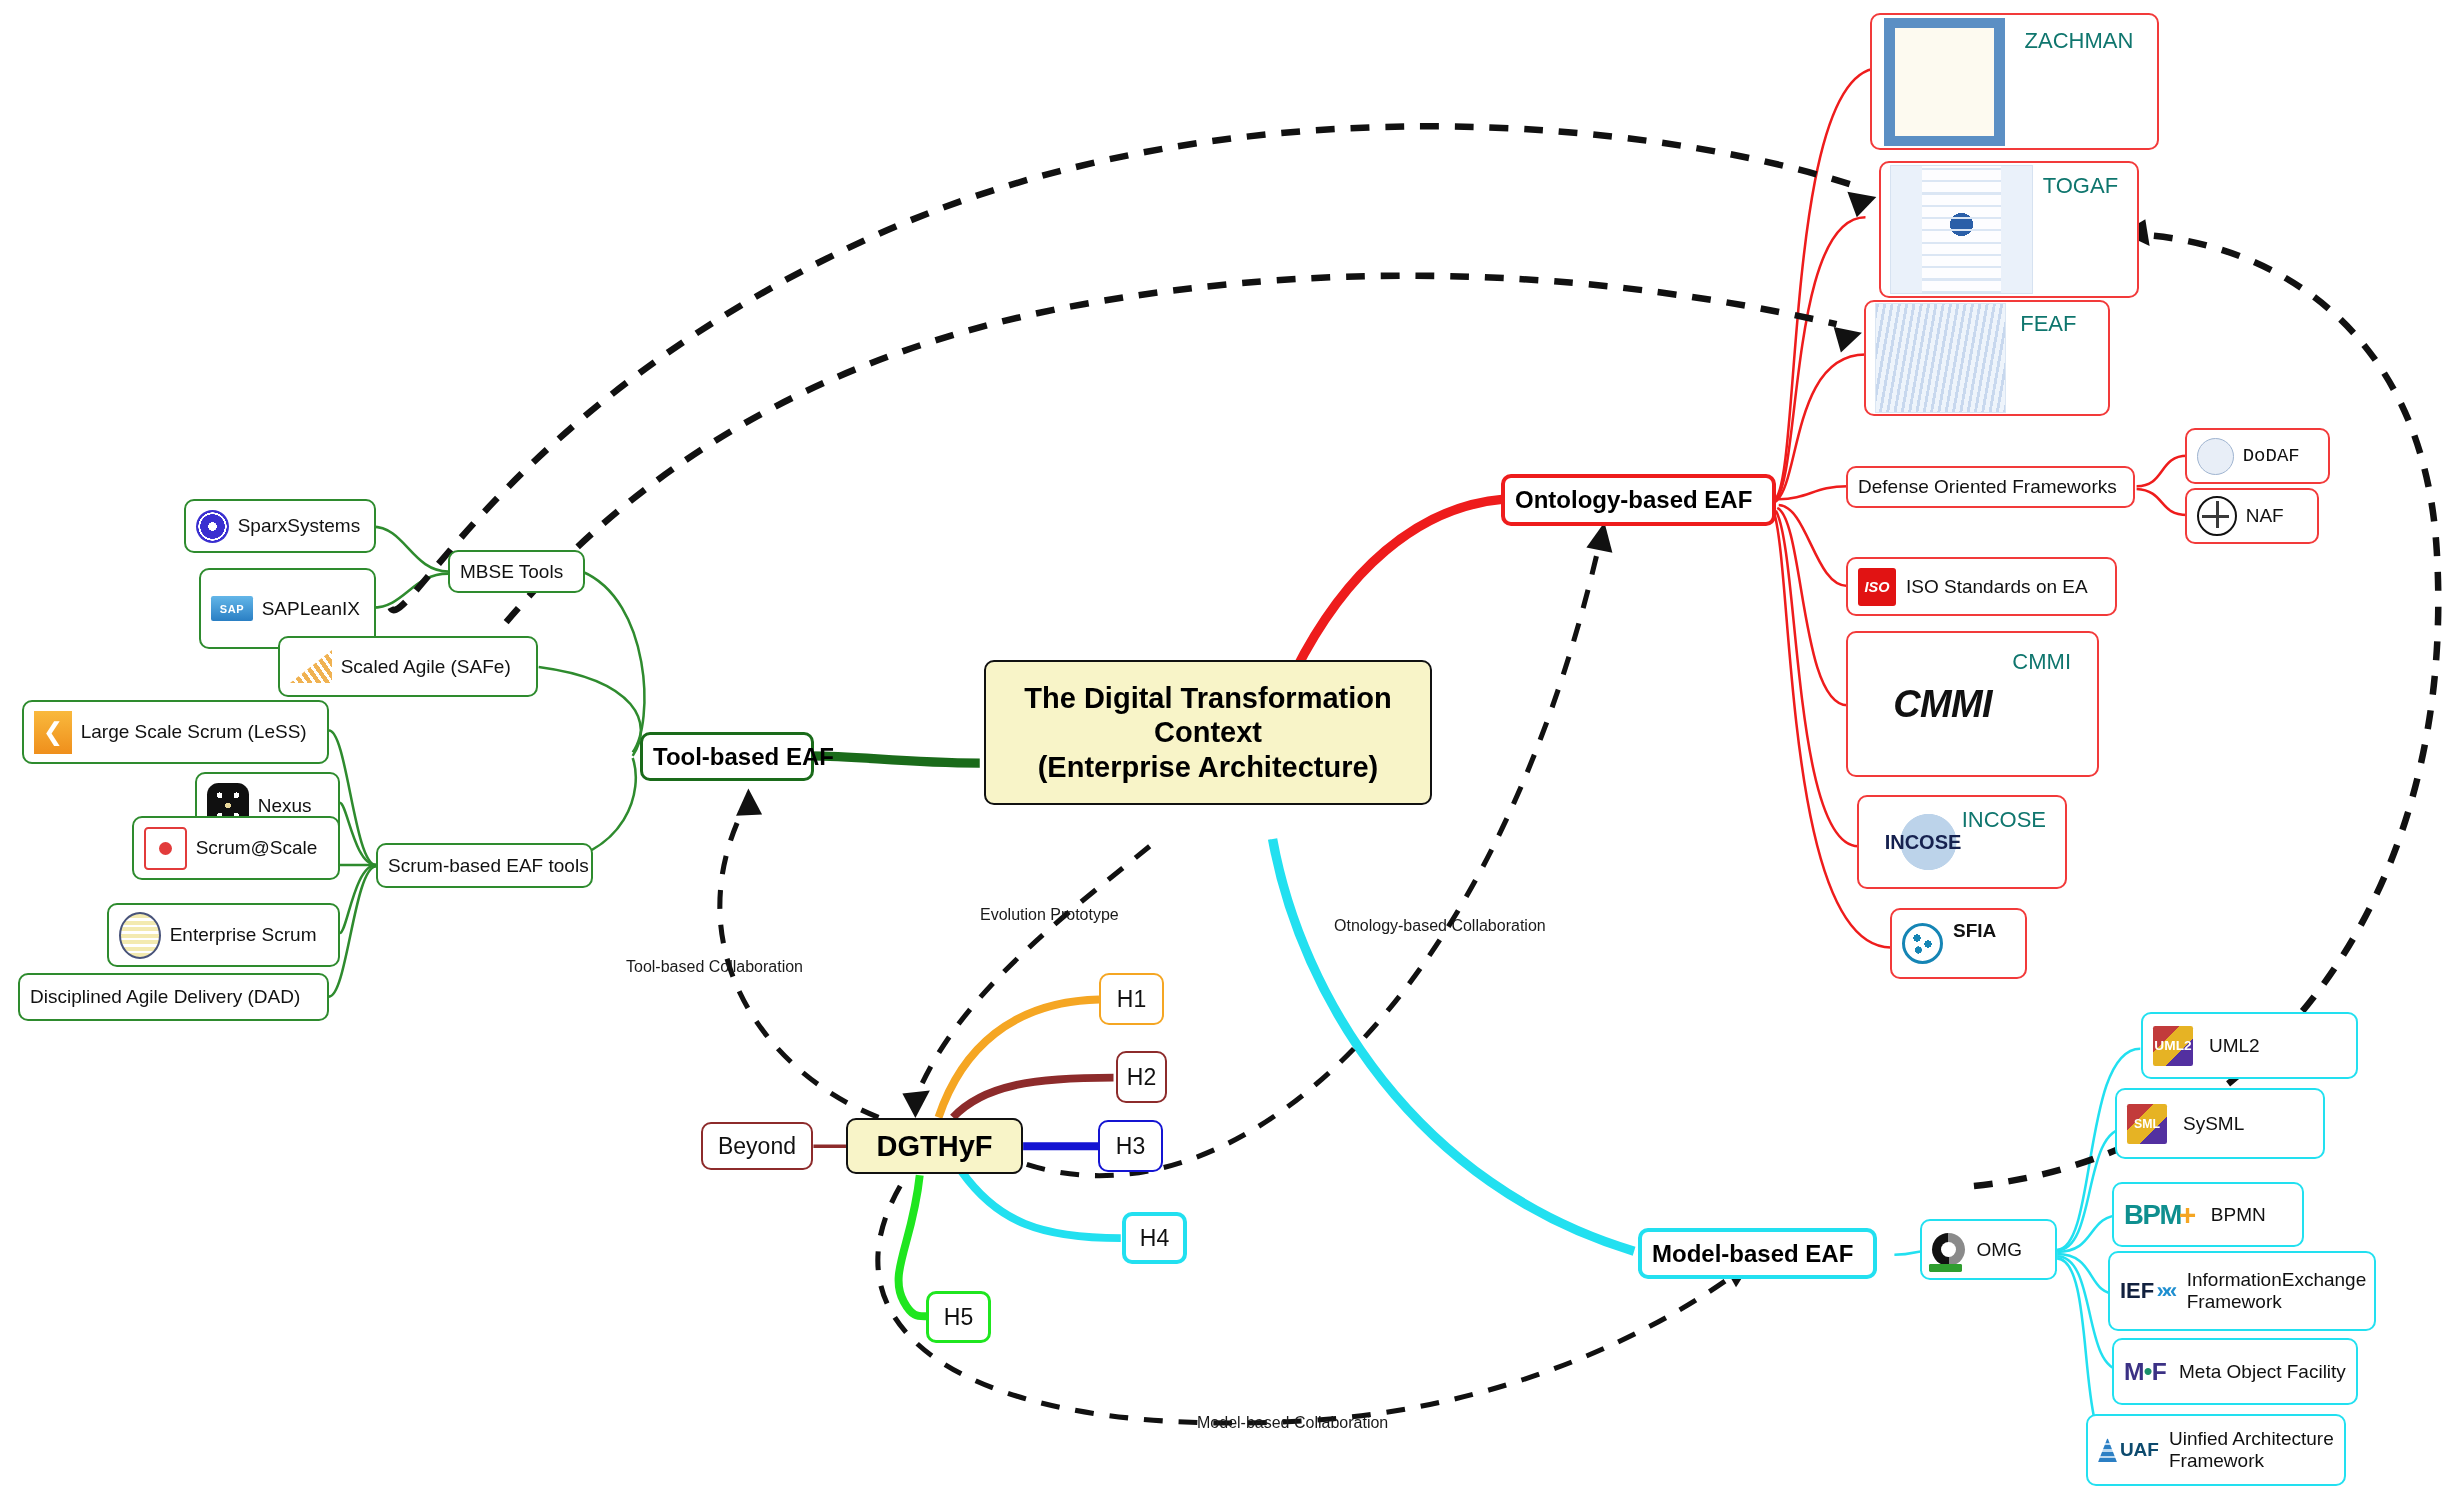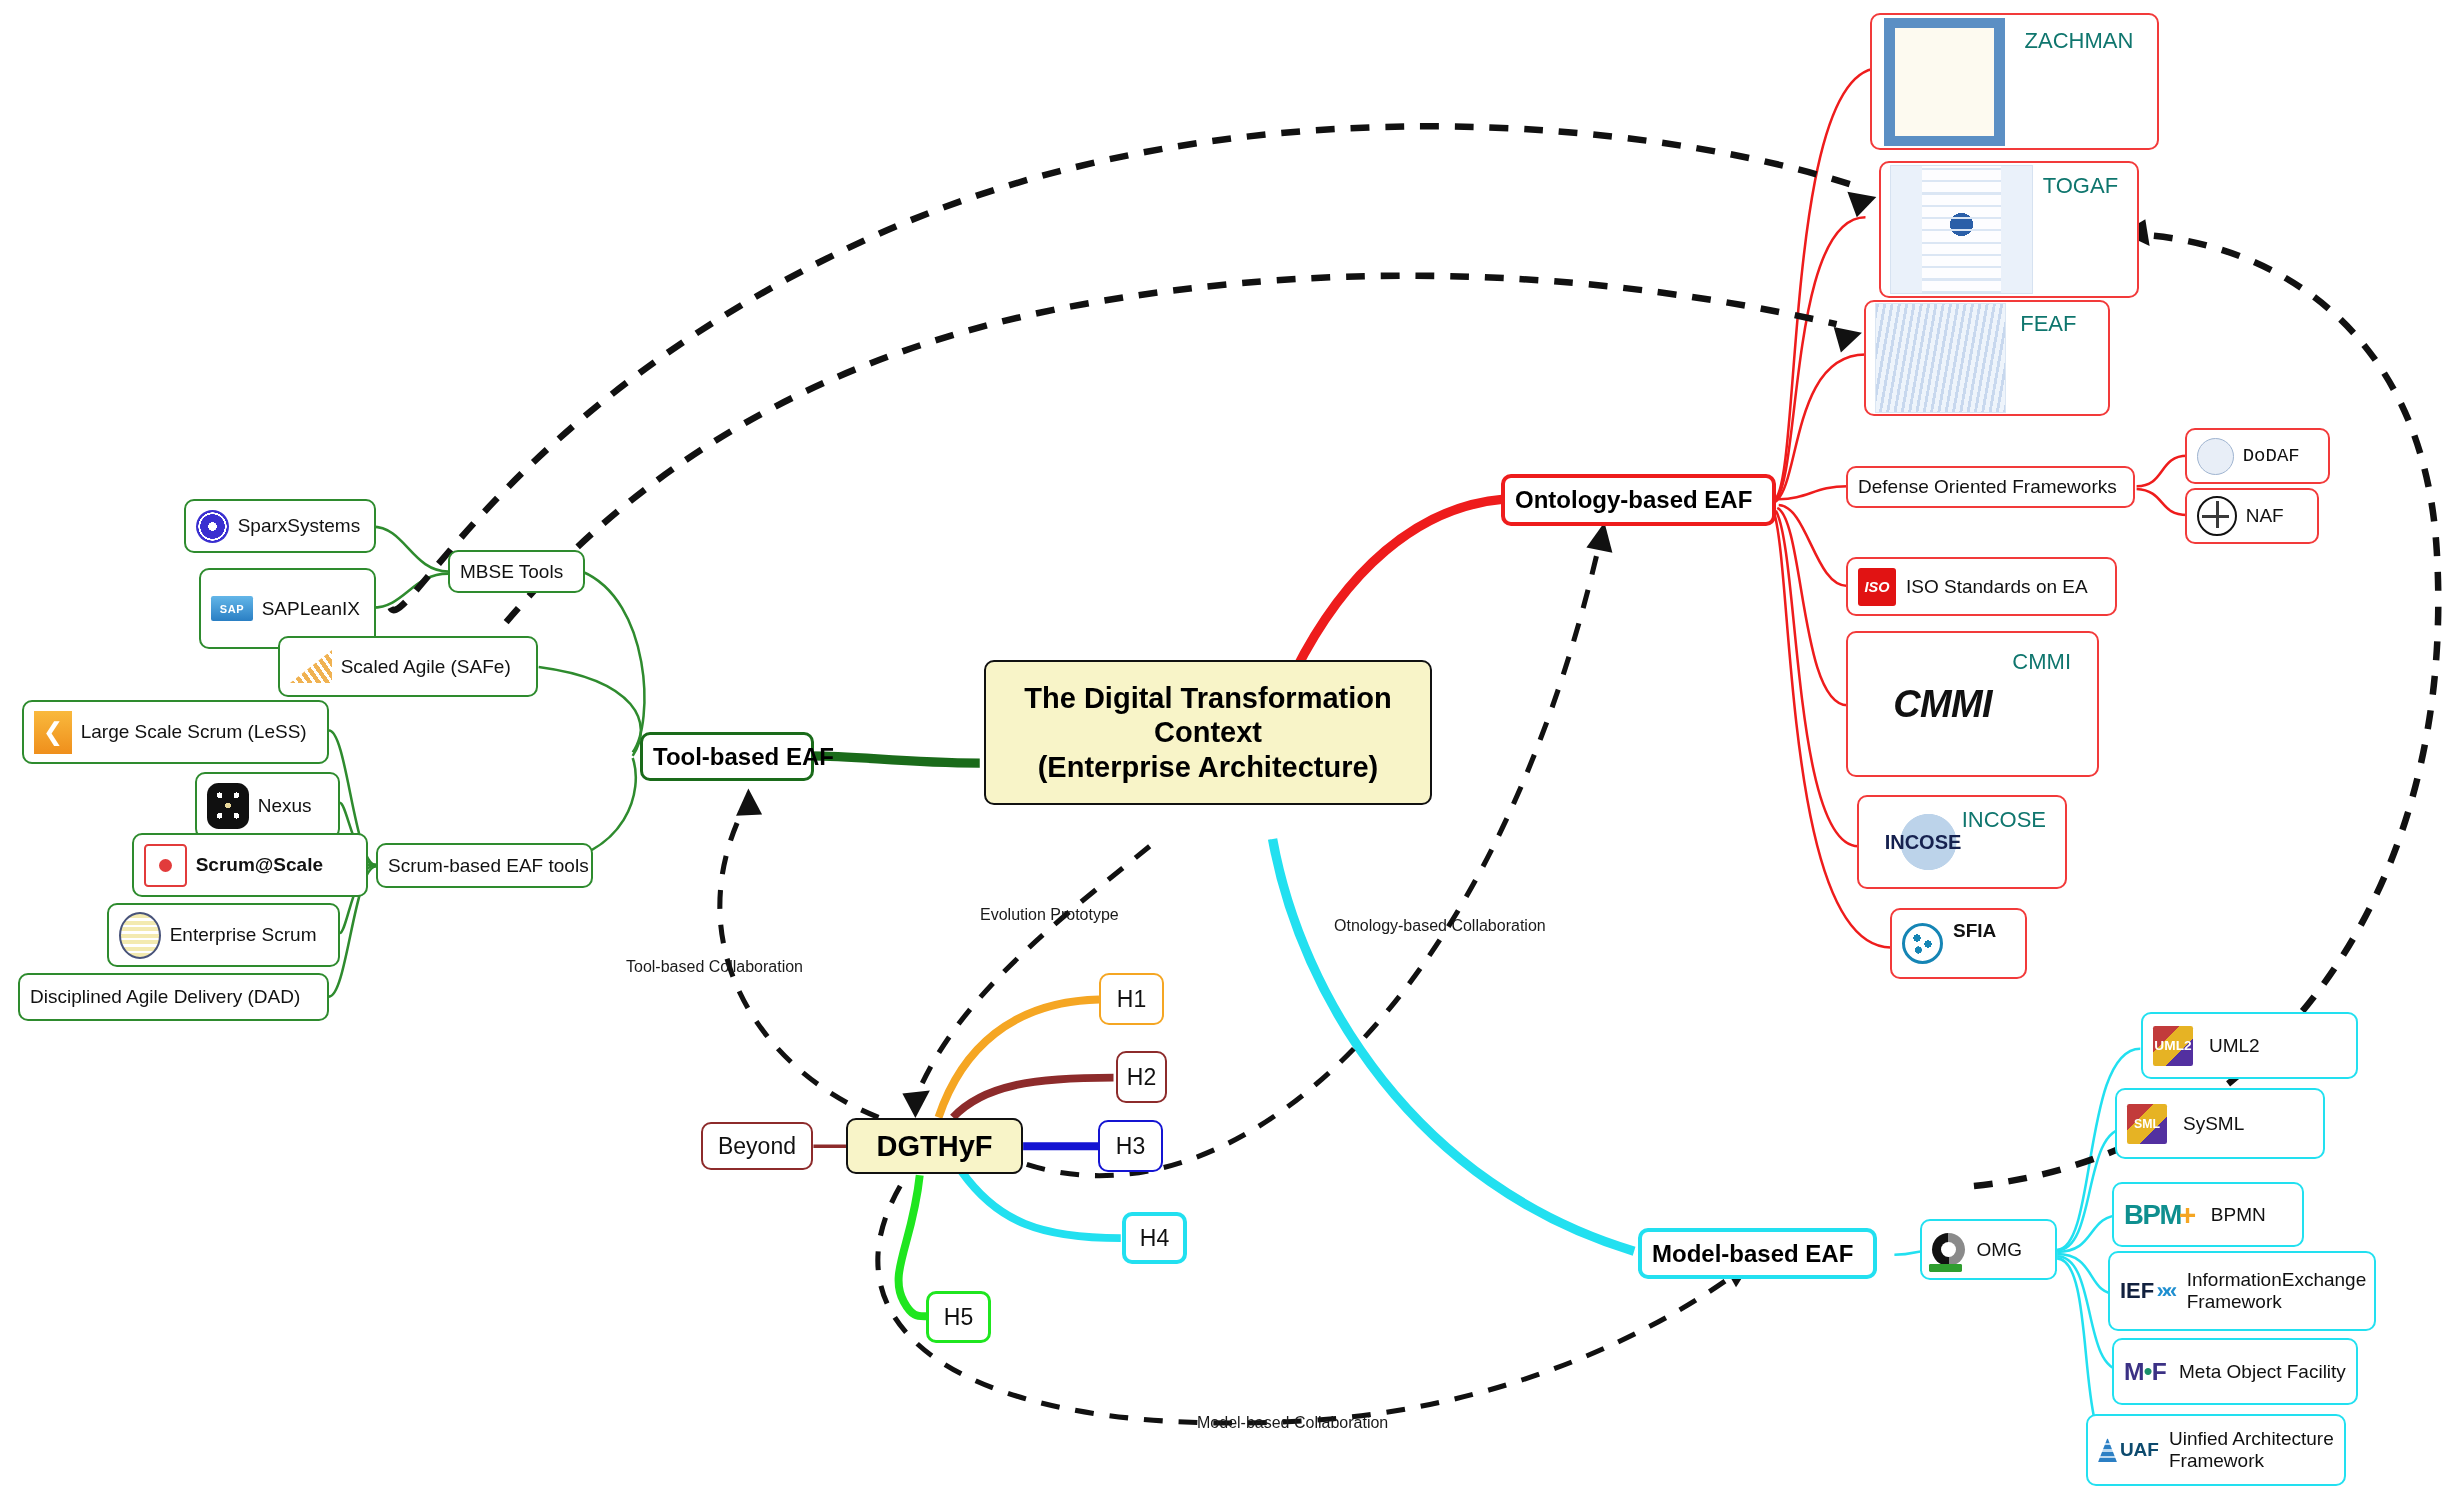--- a/index.html
+++ b/index.html
@@ -260,21 +260,21 @@
   <div class="node b-green pad" style="left:22px;top:700px;width:307px;height:64px;">
     <span class="ico ico-less">❮</span>
     <span class="lbl txt-m" style="margin-left:8.7px;">Large Scale Scrum (LeSS)</span>
   </div>
 
   <div class="node b-green pad" style="left:195px;top:772px;width:145px;height:67px;">
     <span class="ico ico-nexus"></span>
     <span class="lbl txt-m" style="margin-left:8.7px;">Nexus</span>
   </div>
 
-  <div class="node b-green pad" style="left:132px;top:833px;width:236px;height:64px;font-weight:bold;">
+  <div class="node b-green pad" style="left:132px;top:816px;width:208px;height:64px;">
     <span class="ico ico-sas"></span>
     <span class="lbl txt-m" style="margin-left:8.7px;">Scrum@Scale</span>
   </div>
 
   <div class="node b-green pad" style="left:107px;top:903px;width:233px;height:64px;">
     <span class="ico ico-entscrum"></span>
     <span class="lbl txt-m" style="margin-left:8.7px;">Enterprise Scrum</span>
   </div>
 
   <div class="node b-green pad" style="left:18px;top:973px;width:311px;height:48px;">

